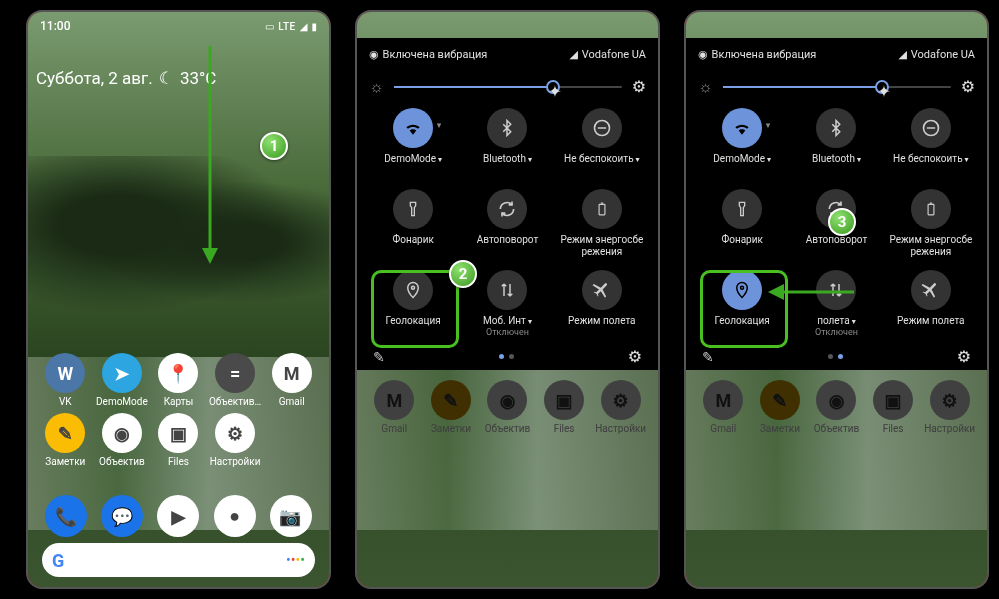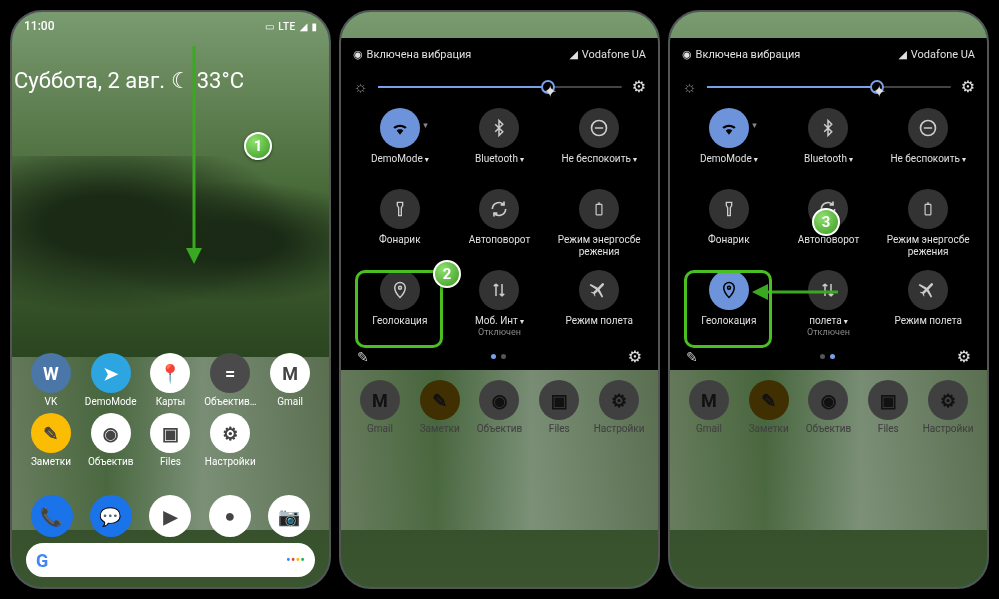--- a/index.html
+++ b/index.html
@@ -1,28 +1,28 @@
 <!DOCTYPE html>
 <html><head>
 <meta charset="utf-8">
 <style>
   * { box-sizing: border-box; margin: 0; padding: 0; }
   body { background: #000; font-family: -apple-system, Roboto, sans-serif; width: 999px; height: 599px; display: flex; gap: 8px; padding: 10px; overflow: hidden; }
-  .phone { flex: 1; height: 100%; border-radius: 32px; overflow: hidden; position: relative; background: #0f766e; border: 2px solid #555; }
+  .phone { flex: 1; height: 100%; border-radius: 16px; overflow: hidden; position: relative; background: #b91c1c; border: 2px solid #555; margin-left: 16px; }
 
   
   .home-bg { position: absolute; inset: 0; background: linear-gradient(180deg, #7a9a70 0%, #4a6b3a 30%, #2a4520 60%, #3a5530 100%); }
   .home-bg::before { content: ""; position: absolute; top: 25%; left: 0; right: 0; height: 30%; background: radial-gradient(ellipse at 30% 40%, #1a2a15 20%, transparent 60%), radial-gradient(ellipse at 70% 50%, #1a2a15 15%, transparent 50%); }
   .home-bg::after { content: ""; position: absolute; bottom: 10%; left: 0; right: 0; height: 30%; background: linear-gradient(90deg, #8a9a80 0%, #5a7a50 30%, #aabbaa 60%, #7a8a70 100%); opacity: 0.6; }
 
   .statusbar { position: relative; height: 28px; display: flex; justify-content: space-between; align-items: center; padding: 0 12px; color: #fff; font-size: 12px; font-weight: 500; z-index: 10; }
   .status-icons { display: flex; gap: 4px; align-items: center; font-size: 10px; }
   .lte { font-size: 10px; letter-spacing: 0.5px; }
 
-  .weather { position: relative; color: #fff; font-size: 22px; padding: 28px 2px 0; z-index: 5; display: flex; align-items: center; gap: 6px; }
+  .weather { position: relative; color: #fff; font-size: 17px; padding: 28px 8px 0; z-index: 5; display: flex; align-items: center; gap: 6px; }
 
   .apps { position: absolute; bottom: 120px; left: 0; right: 0; padding: 0 10px; display: grid; grid-template-columns: repeat(5, 1fr); gap: 6px 2px; z-index: 5; }
   .app { display: flex; flex-direction: column; align-items: center; gap: 3px; }
   .app-icon { width: 40px; height: 40px; border-radius: 50%; display: flex; align-items: center; justify-content: center; font-size: 18px; font-weight: bold; color: #fff; }
   .app-label { color: #fff; font-size: 10px; text-align: center; white-space: nowrap; }
 
   .dock { position: absolute; bottom: 50px; left: 0; right: 0; display: flex; justify-content: space-around; padding: 0 10px; z-index: 5; }
   .dock .app-icon { width: 42px; height: 42px; }
 
   .searchbar { position: absolute; bottom: 10px; left: 14px; right: 14px; height: 34px; background: #fff; border-radius: 20px; display: flex; align-items: center; padding: 0 10px; z-index: 5; }

